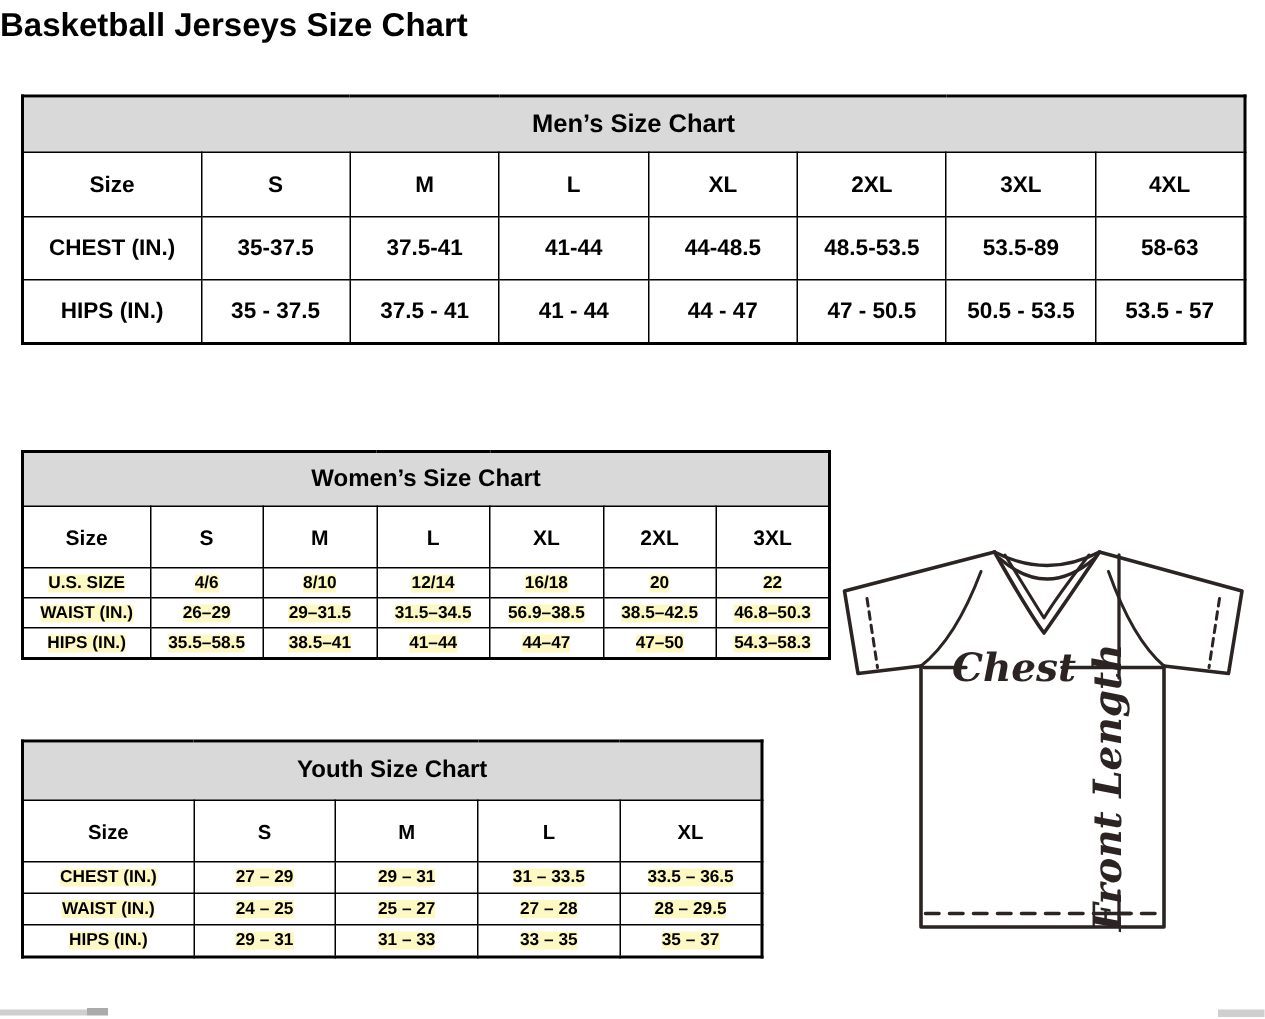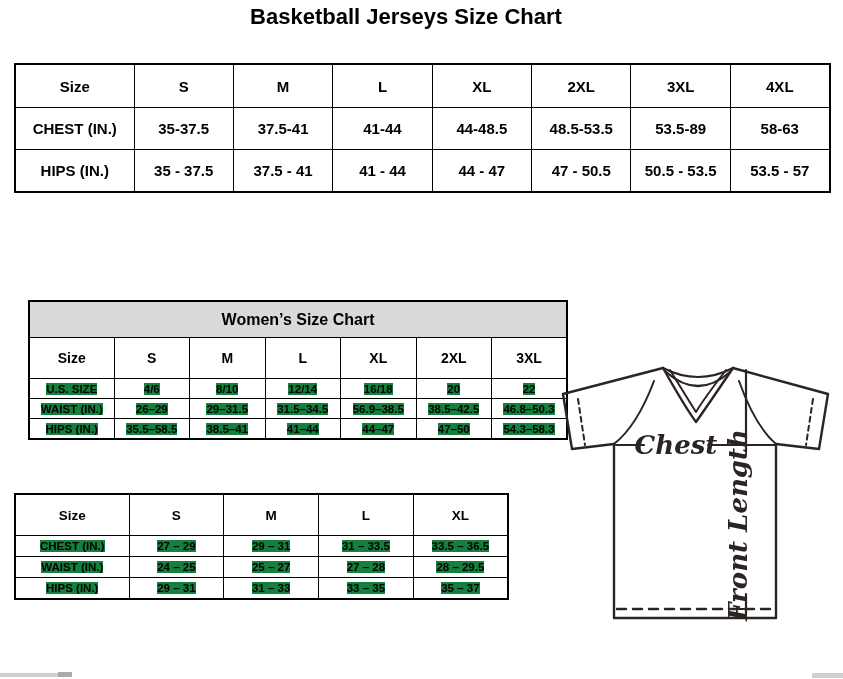--- a/index.html
+++ b/index.html
@@ -3,44 +3,44 @@
 <meta charset="utf-8">
 <style>
   html,body{margin:0;padding:0;}
   body{
     width:843px;height:679px;background:#ffffff;
     font-family:"Liberation Sans", sans-serif;color:#000;
     position:relative;overflow:hidden;
   }
   .page-title{
     position:absolute;left:0;top:4px;width:812px;
-    text-align:center;font-size:22px;font-weight:bold;letter-spacing:0px;
+    text-align:left;font-size:22px;font-weight:bold;letter-spacing:0px;
   }
   table{border-collapse:collapse;table-layout:fixed;position:absolute;background:#fff;}
   table, th, td{border:1.6px solid #000;}
   table{border-width:2px;}
   th,td{text-align:center;vertical-align:middle;padding:0;overflow:hidden;white-space:nowrap;}
   .chart-head{background:#d9d9d9;font-weight:bold;}
   
   .mens{left:14px;top:63px;width:815px;}
   .mens .chart-head{font-size:17px;height:36px;}
   .mens .size-row th{font-size:15px;font-weight:bold;height:42px;}
   .mens td{font-size:15px;font-weight:bold;height:41px;}
   
-  .womens{left:28px;top:300px;width:538px;}
+  .womens{left:14px;top:300px;width:538px;}
   .womens .chart-head{font-size:16px;height:35px;}
   .womens .size-row th{font-size:14px;font-weight:bold;height:40px;}
   .womens td{font-size:11.5px;font-weight:bold;height:19px;}
   
   .youth{left:14px;top:493px;width:493px;}
   .youth .chart-head{font-size:16px;height:38px;}
   .youth .size-row th{font-size:13.5px;font-weight:bold;height:40px;}
   .youth td{font-size:11.5px;font-weight:bold;height:20px;}
   
-  .hl{background:#15803d;padding:0 0;}
+  .hl{background:#fef9c3;padding:0 0;}
   
   .jersey-wrap{position:absolute;left:550px;top:353px;width:293px;height:292px;}
   .measure-text{
     font-family:"DejaVu Serif","Liberation Serif",serif;
     font-weight:bold;font-style:italic;fill:#2b2422;
   }
   
   .frag{position:absolute;background:#cfcfcf;}
   .frag-dark{position:absolute;background:#ababab;}
 </style>
@@ -54,20 +54,23 @@
     <col style="width:119px">
       <col style="width:99.4px">
       <col style="width:99.4px">
       <col style="width:99.4px">
     <col style="width:99.4px">
       <col style="width:99.4px">
       <col style="width:99.4px">
       <col style="width:99.4px">
   </colgroup>
   <tbody>
+      <tr>
+        <th class="chart-head" colspan="8">Men’s Size Chart</th>
+      </tr>
   <tr class="size-row">
     <th>Size</th>
     <th>S</th>
     <th>M</th>
     <th>L</th>
     <th>XL</th>
     <th>2XL</th>
     <th>3XL</th>
     <th>4XL</th>
   </tr>
@@ -149,20 +152,23 @@
 
 <table class="youth">
   <colgroup>
     <col style="width:114px">
       <col style="width:94.75px">
       <col style="width:94.75px">
       <col style="width:94.75px">
       <col style="width:94.75px">
   </colgroup>
   <tbody>
+      <tr>
+        <th class="chart-head" colspan="5">Youth Size Chart</th>
+      </tr>
   <tr class="size-row">
     <th>Size</th>
     <th>S</th>
     <th>M</th>
     <th>L</th>
     <th>XL</th>
   </tr>
   <tr>
     <td><span class="hl">CHEST (IN.)</span></td>
     <td><span class="hl">27 – 29</span></td>

